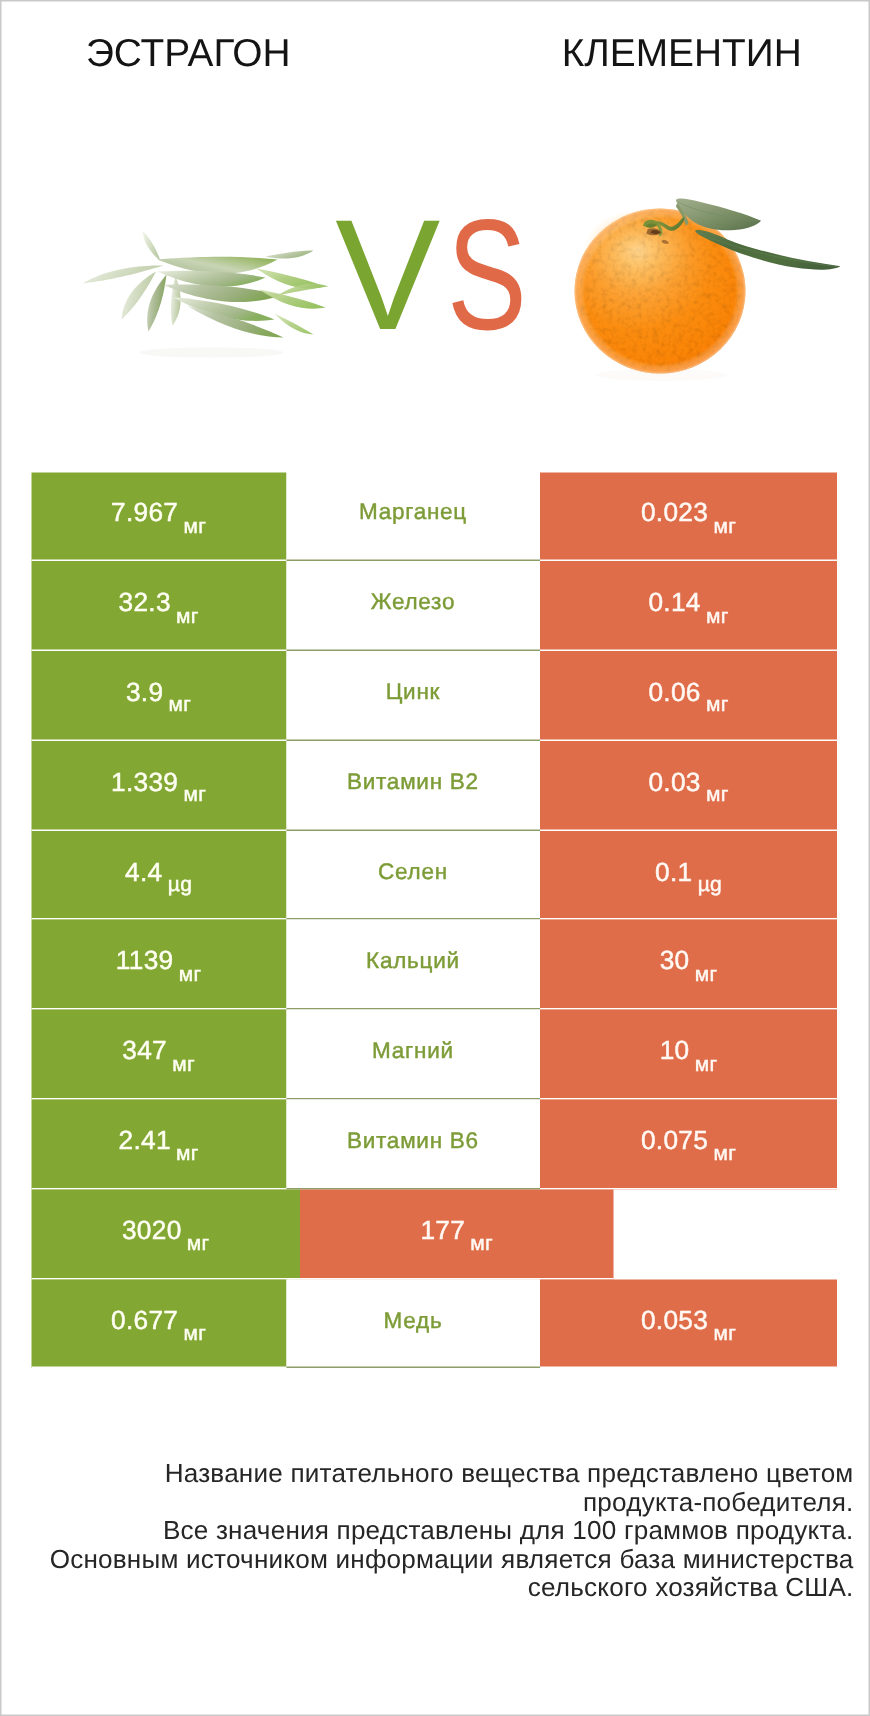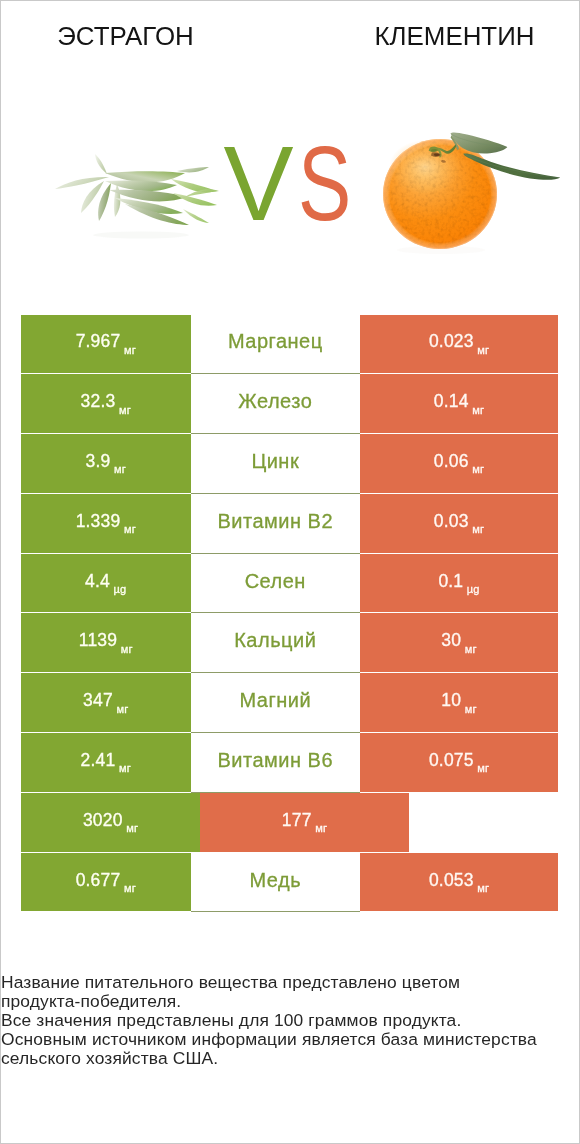--- a/index.html
+++ b/index.html
@@ -10,25 +10,25 @@
   #hdr-right{left:329px;width:249px;}
   #vs{position:absolute;left:0;top:130px;width:578px;text-align:center;font-size:105px;font-weight:400;line-height:1;}
   #vs .v{color:#7aa530;letter-spacing:-7px;}
   #vs .s{color:#e06a47;display:inline-block;transform:translateX(11px) scaleX(0.76);transform-origin:left center;}
   #img-right{position:absolute;left:374px;top:118px;width:200px;height:145px;}
   #img-left{position:absolute;left:30px;top:140px;width:200px;height:115px;}
   #table{position:absolute;left:20px;top:313.5px;width:537px;}
   .row{height:59.8px;display:flex;box-sizing:border-box;}
   .cell{display:flex;align-items:center;justify-content:center;box-sizing:border-box;padding-bottom:4px;}
   .c-left{width:179px;background:#82a732;color:#fefff2;border-bottom:1.1px solid #ffffff;}
-  .c-mid{width:179px;background:#fff;color:#7d9c37;font-size:20px;font-weight:400;letter-spacing:0.5px;-webkit-text-stroke:0.3px currentColor;border-bottom:1.1px solid #8e9c68;}
+  .c-mid{width:179px;background:#fff;color:#7d9c37;font-size:15px;font-weight:400;letter-spacing:0.5px;-webkit-text-stroke:0.3px currentColor;border-bottom:1.1px solid #8e9c68;}
   .c-right{width:209px;background:#e06d4a;color:#fff8f3;border-bottom:1.1px solid #ffffff;}
   .num{font-size:17.5px;font-weight:400;letter-spacing:0.2px;-webkit-text-stroke:0.33px currentColor;}
-  .unit{font-size:11px;font-weight:400;margin-left:3.5px;letter-spacing:0.2px;margin-top:16px;-webkit-text-stroke:0.33px currentColor;}
-  #footer{position:absolute;left:0;top:972px;width:568px;text-align:left;}
+  .unit{font-size:14px;font-weight:400;margin-left:3.5px;letter-spacing:0.2px;margin-top:16px;-webkit-text-stroke:0.33px currentColor;}
+  #footer{position:absolute;left:0;top:972px;width:568px;text-align:right;}
   .fline{font-size:17.4px;color:#262626;line-height:18.98px;letter-spacing:0.14px;}
 </style>
 </head>
 <body>
 
 <div id="page">
   <div class="hdr" id="hdr-right">КЛЕМЕНТИН</div>
   <div class="hdr" id="hdr-left">ЭСТРАГОН</div>
   <div id="vs"><span class="v">V</span><span class="s">S</span></div>
   <div id="img-right">

